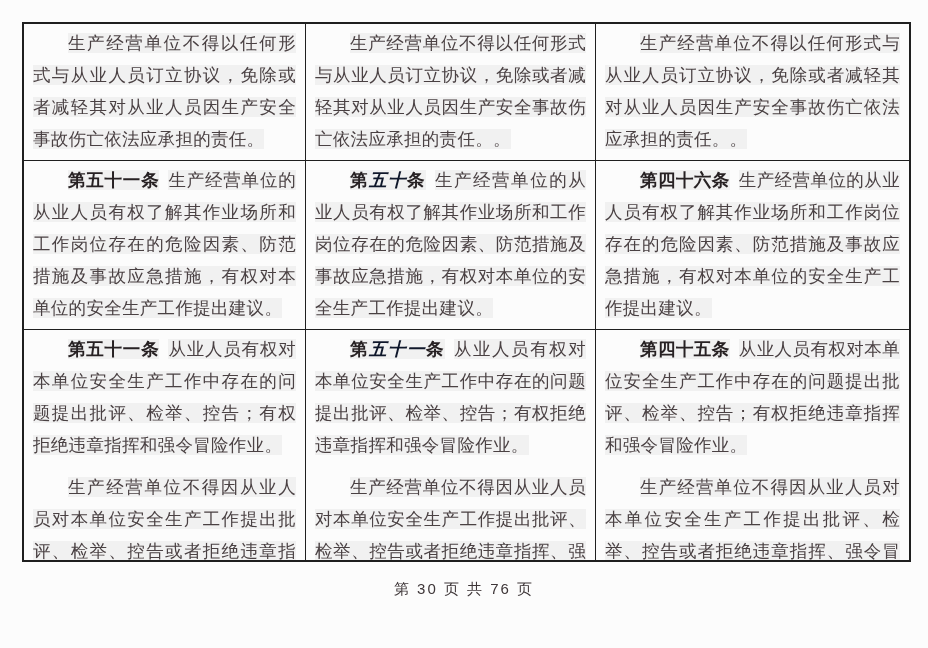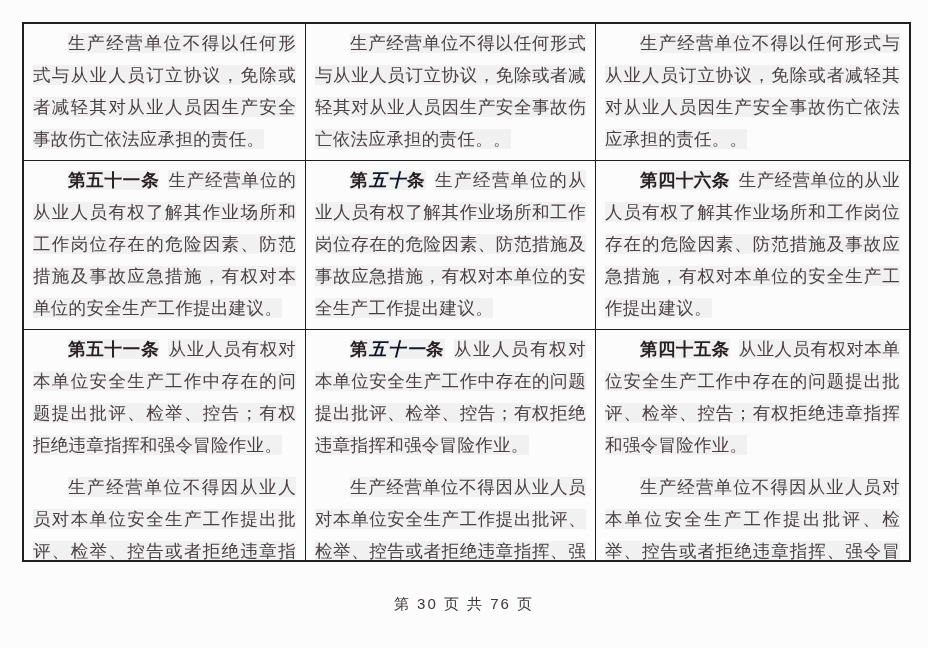--- a/index.html
+++ b/index.html
@@ -55,21 +55,21 @@
   .heading {
     font-weight: 700;
     color: #272123;
     margin-right: 9px;
     background: rgba(150,145,145,0.10);
   }
   .heading .red { color: #0f172a; font-style: italic; }
   .footer {
     position: absolute;
     left: 0;
-    top: 595px;
+    top: 580px;
     width: 100%;
     text-align: center;
     font-size: 15px;
     letter-spacing: 2px;
     color: #3e3638;
   }
 </style>
 </head>
 <body>
 

